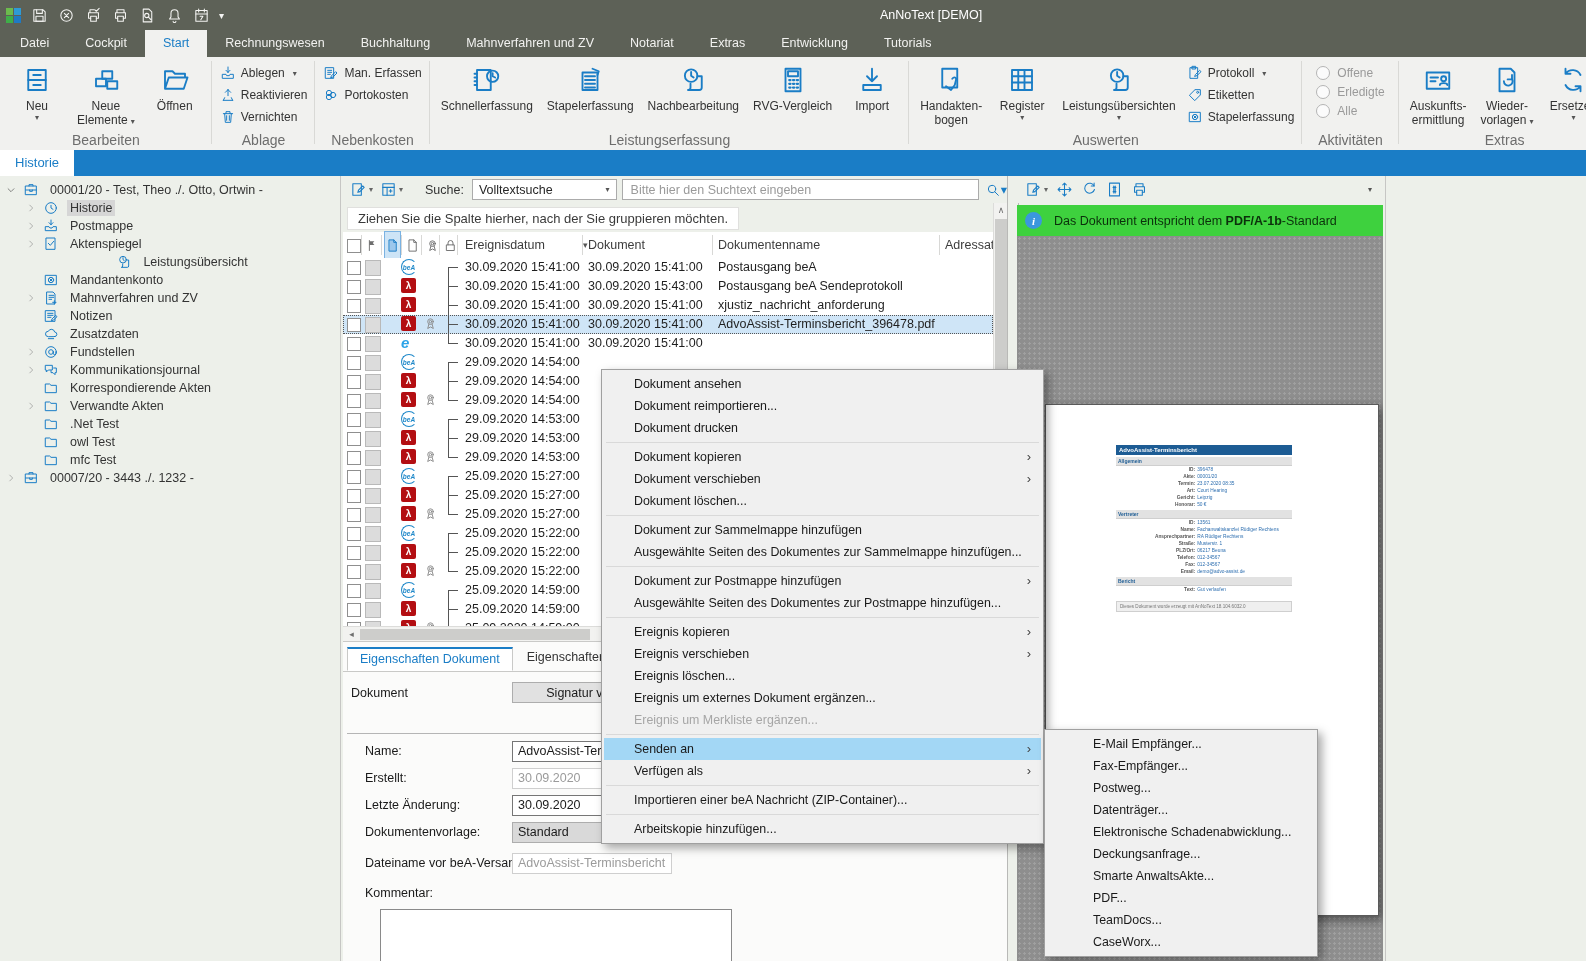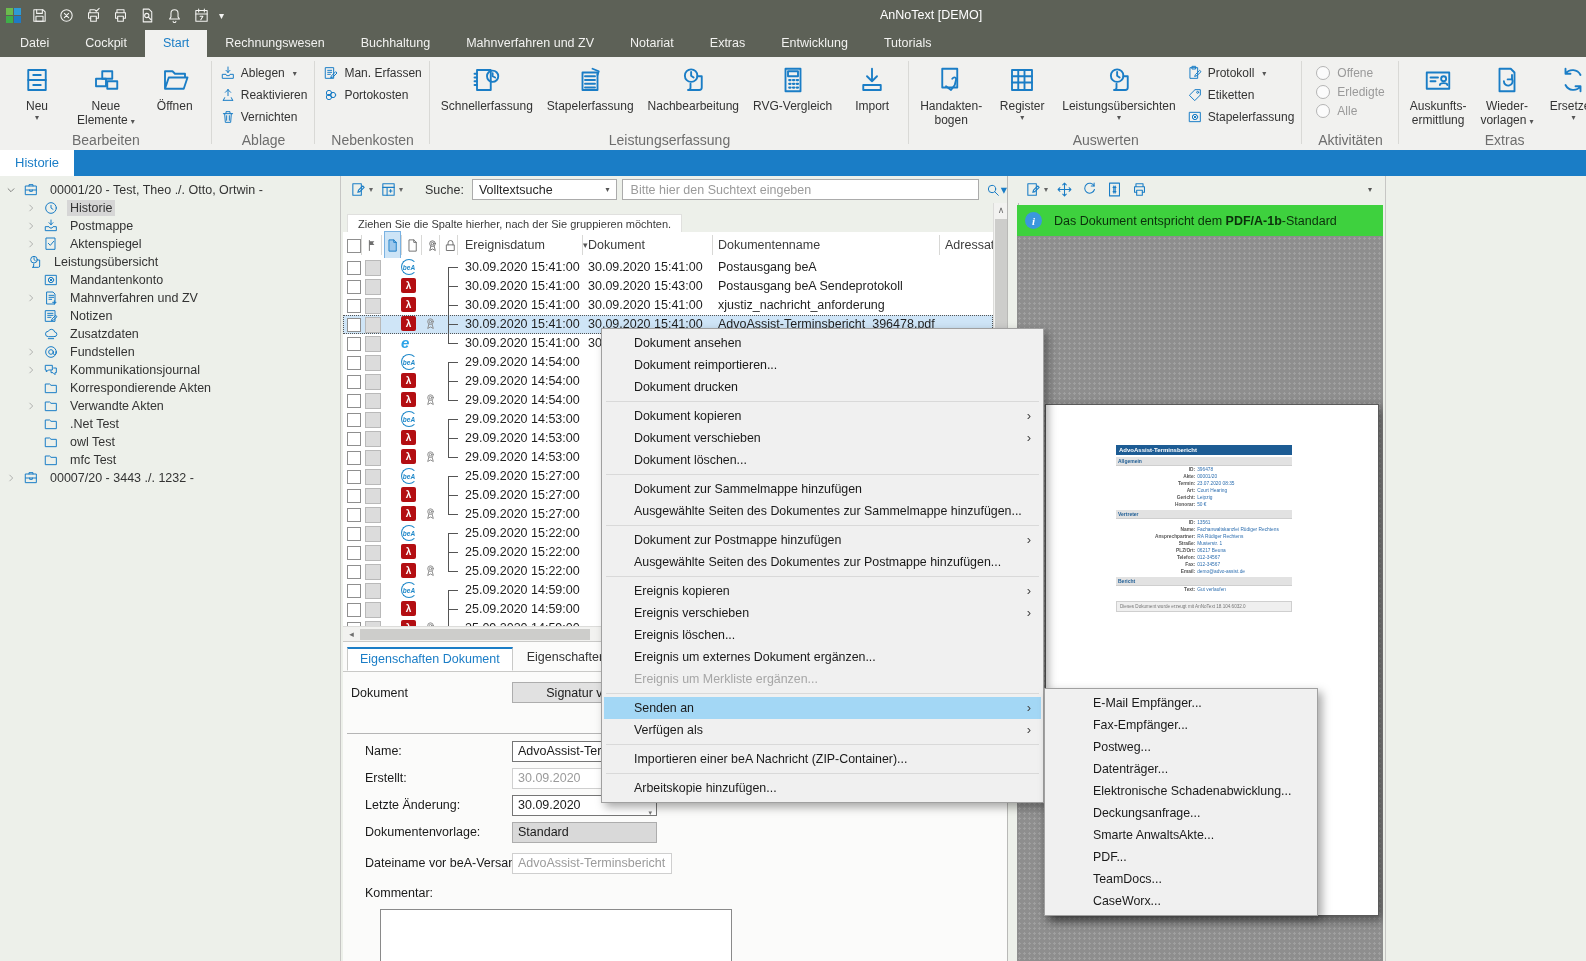--- a/index.html
+++ b/index.html
@@ -51,21 +51,21 @@
   .ctbtn{display:flex;align-items:center;color:#1a7dc6;margin-left:7px;}
   .ctbtn .dd{font-size:8px;color:#666;margin-left:2px;}
   #sucheLabel{margin-left:22px;color:#333;}
   #searchSelect{margin-left:8px;width:148px;height:21px;background:#fff;border:1px solid #ababab;display:flex;align-items:center;justify-content:space-between;padding:0 6px;box-sizing:border-box;}
   #searchSelect .dd{font-size:8px;color:#555;}
   #searchInput{margin-left:5px;width:366px;height:21px;border:1px solid #ababab;background:#fff;padding:0 8px;font-size:12.5px;font-family:"Liberation Sans",sans-serif;color:#333;box-sizing:border-box;}
   #searchInput::placeholder{color:#9a9a9a;}
   #searchGo{display:flex;align-items:center;margin-left:6px;color:#1a7dc6;}
   
   #groupBar{position:absolute;left:343px;top:203px;width:650px;height:29px;background:#edf0ea;border-bottom:1px solid #c9c9c7;}
-  #groupHint{position:absolute;left:4px;top:4px;background:#fff;border:1px solid #e0e0de;padding:3px 10px;color:#3a3a3a;font-size:11px;margin-top:7px;}
+  #groupHint{position:absolute;left:4px;top:4px;background:#fff;border:1px solid #e0e0de;padding:3px 10px;color:#3a3a3a;font-size:13px;}
   
   #tableHead{position:absolute;left:343px;top:232px;width:650px;height:26px;background:#fff;border-bottom:1px solid #cfcfcd;}
   .hcell{position:absolute;top:0;height:26px;display:flex;align-items:center;color:#3c3c3c;font-size:12.5px;}
   .hsep{position:absolute;top:3px;height:20px;border-left:1px solid #d8d8d6;}
   .hicon{color:#6e6e6e;}
   .hicon.sel{background:#cde4f6;outline:1px solid #7ab2e2;color:#1a7dc6;}
   #tableBody{position:absolute;left:343px;top:258px;width:650px;height:368px;background:#fff;overflow:hidden;}
   .trow{position:absolute;left:0;width:650px;height:19px;}
   .trow.selected{background:#cfe5f7;outline:1px dotted #555;outline-offset:-1px;}
   .cb{position:absolute;left:4px;top:3px;width:12px;height:12px;background:#fff;border:1px solid #8f8f8f;}
@@ -116,21 +116,21 @@
   #page{position:absolute;left:28px;top:168px;width:332px;height:510px;background:#fff;border:1px solid #5a5a5a;box-shadow:4px 4px 10px rgba(0,0,0,.45);}
   #docContent{margin:40px 0 0 70px;width:176px;}
   #docTitle{background:#1d5c94;color:#fff;font-size:6px;font-weight:bold;padding:2px 3px;}
   .dsec{background:#e2e2e2;color:#1d5c94;font-weight:bold;font-size:5px;padding:1px 2px;margin-top:2px;border-bottom:1px solid #cfcfcf;}
   .drow{display:flex;font-size:4.8px;line-height:7px;}
   .drow .dl{flex:0 0 45%;text-align:right;color:#555;font-weight:bold;padding-right:2px;}
   .drow .dv{color:#2e6fb0;}
   #docFooter{margin-top:8px;border:1px solid #cfcfcf;background:#efefef;color:#777;font-size:4.6px;padding:2px 3px;}
   #farRight{position:absolute;left:1385px;top:176px;width:201px;height:785px;background:#edf0ea;border-left:1px solid #c6c6c4;}
   
-  .menu{position:absolute;background:#f0f0f0;border:1px solid #a0a0a0;box-shadow:4px 4px 9px rgba(0,0,0,.35);padding:3px 2px;box-sizing:border-box;z-index:50;}
+  .menu{position:absolute;background:#f0f0f0;border:1px solid #a0a0a0;box-shadow:4px 4px 9px rgba(0,0,0,.35);padding:3px 2px;box-sizing:border-box;z-index:50;margin-top:41px;}
   #ctxMenu{left:601px;top:328px;width:443px;}
   #subMenu{left:1044px;top:688px;width:274px;z-index:51;}
   .mitem{position:relative;height:22px;line-height:22px;padding-left:30px;color:#1a1a1a;font-size:12.4px;white-space:nowrap;}
   #subMenu .mitem{padding-left:46px;}
   .mitem.disabled{color:#a6a6a6;}
   .mitem.hl{background:#a3d7f5;}
   .mitem .marrow{position:absolute;right:10px;top:0;color:#444;font-size:13px;}
   .msep{border-top:1px solid #d9d9d9;margin:3px 2px;}
 </style>
 </head>
@@ -538,21 +538,21 @@
           </svg>
         </span>
         <span class="ticon">
           <svg width="16" height="16" viewBox="0 0 24 24" fill="none" stroke="currentColor" stroke-width="1.5" stroke-linecap="round" stroke-linejoin="round">
             <rect x="5" y="3" width="13" height="17"></rect>
             <path d="M8 11l3 3 5-6"></path>
           </svg>
         </span>
         <span class="tlabel">Aktenspiegel</span>
       </div>
-      <div class="titem" style="padding-left: 10px;">
+      <div class="titem" style="padding-left: 10px; justify-content: center;">
         <span class="exp"></span>
         <span class="ticon">
           <svg width="16" height="16" viewBox="0 0 24 24" fill="none" stroke="currentColor" stroke-width="1.5" stroke-linecap="round" stroke-linejoin="round">
             <circle cx="10.5" cy="8.5" r="5"></circle>
             <path d="M10.5 5.5v3l2 1.5"></path>
             <path d="M15.5 9H19v9a2 2 0 01-2 2H8a2 2 0 002-2v-3"></path>
           </svg>
         </span>
         <span class="tlabel">Leistungsübersicht</span>
       </div>

